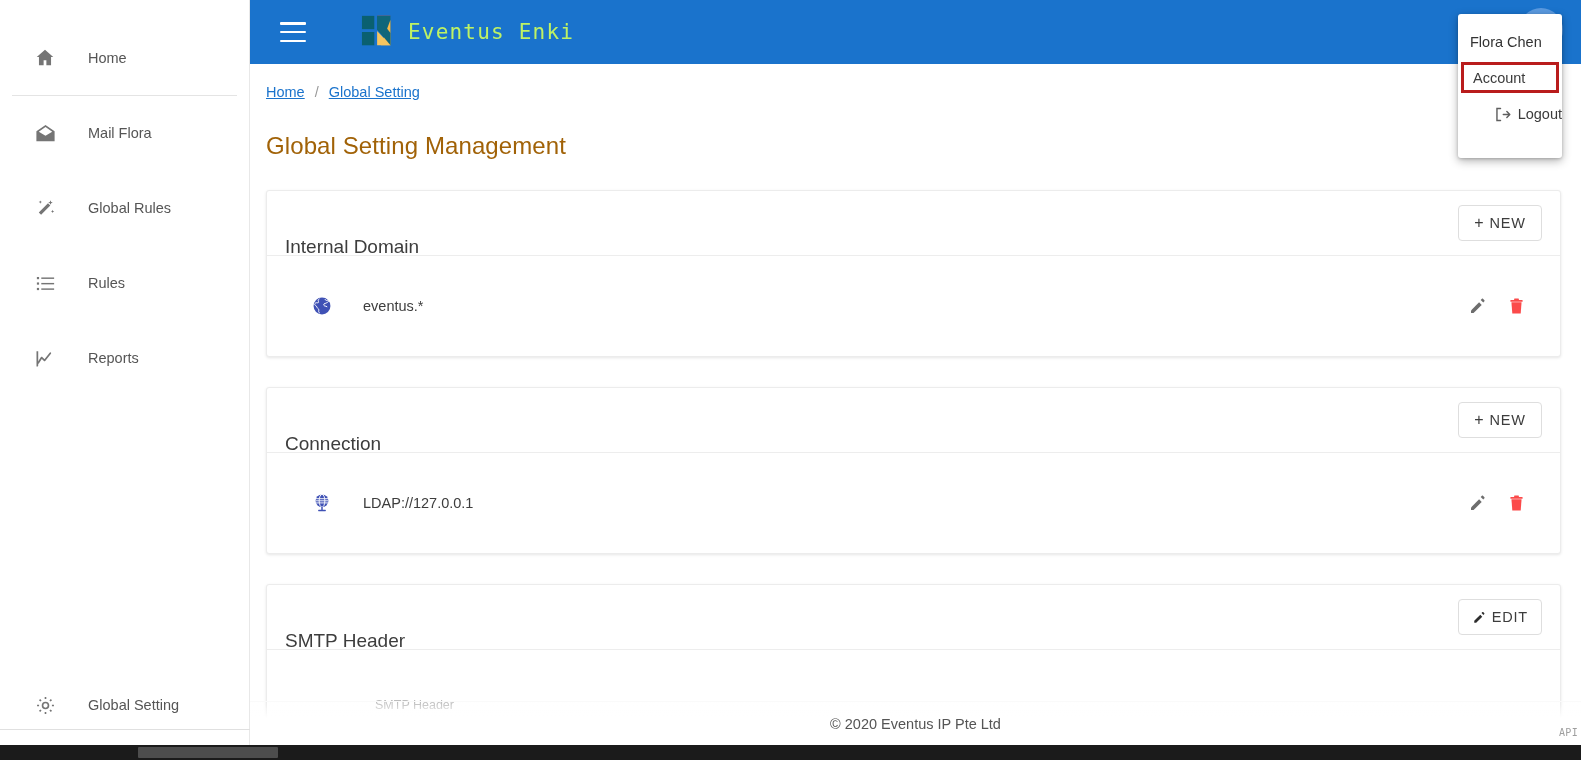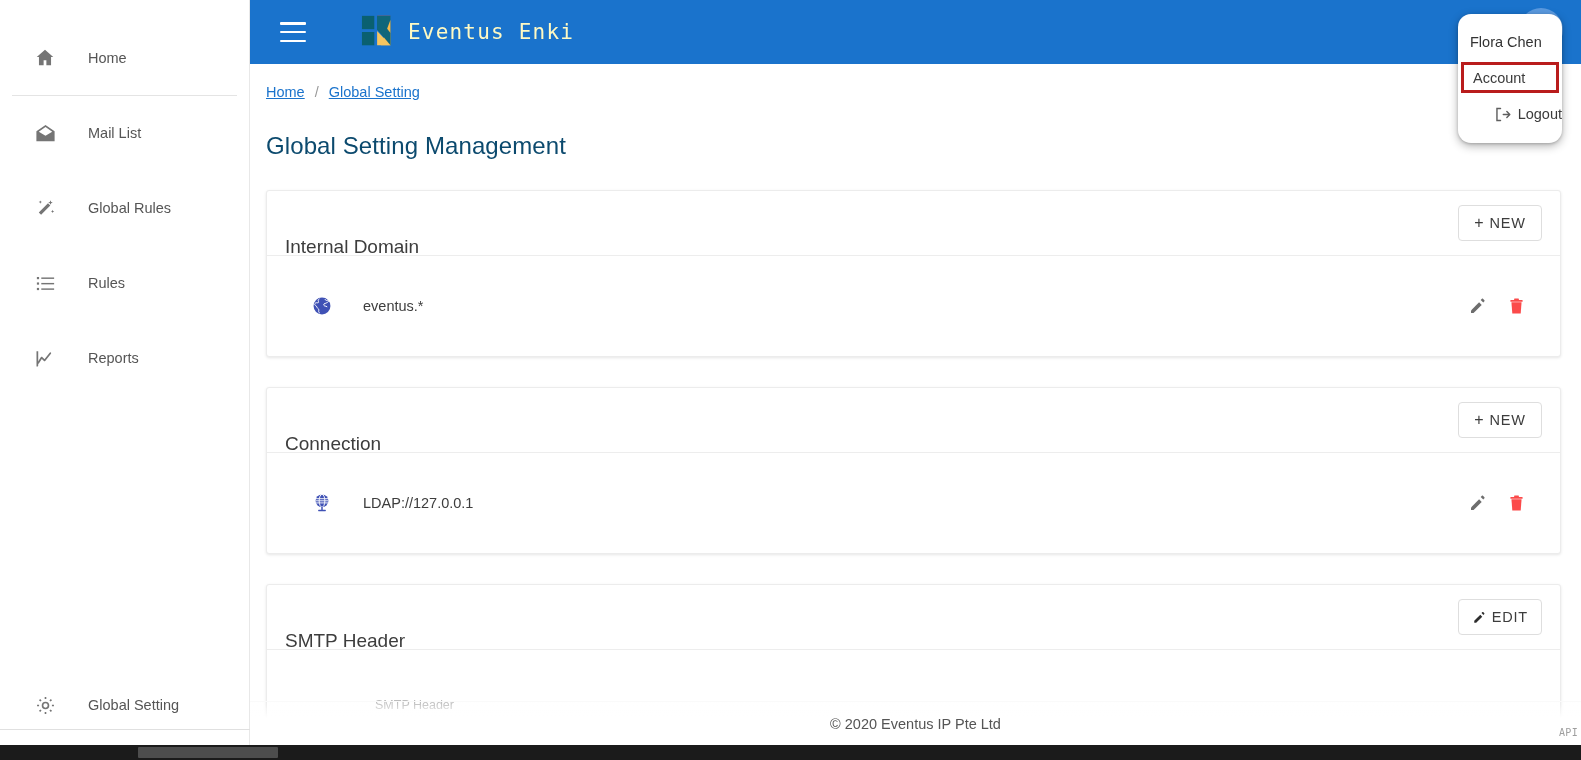--- a/index.html
+++ b/index.html
@@ -71,21 +71,21 @@
     display: block; height: 2.5px; background: #fff; border-radius: 1px;
   }
   #brand {
     display: flex; align-items: center;
     margin-left: 55px;
     cursor: pointer;
   }
   #brand-logo { width: 38px; height: 38px; display: block; }
   #brand-name {
     margin-left: 9px;
-    color: #fef9c3;
+    color: #bef264;
     font-family: "DejaVu Sans Mono", monospace;
     font-size: 21px;
     letter-spacing: 1.2px;
     font-weight: 400;
   }
   #avatar {
     position: absolute; right: 18px; top: 8px;
     width: 44px; height: 44px; border-radius: 50%;
     background: #5b9ae0;
     display: flex; align-items: center; justify-content: center;
@@ -93,24 +93,24 @@
     z-index: 1;
   }
   #avatar svg { opacity: .85; }
 
   
   #user-menu {
     position: absolute;
     right: 19px; top: 14px;
     width: 104px;
     background: #ffffff;
-    border-radius: 13px;
+    border-radius: 3px;
     box-shadow: 0 3px 10px rgba(0,0,0,.30), 0 1px 3px rgba(0,0,0,.18);
     z-index: 40;
-    padding: 6px 0 12px 0;
+    padding: 6px 0 27px 0;
   }
   .menu-item {
     display: flex; align-items: center;
     height: 34px;
     padding-left: 12px;
     font-size: 14.5px;
     color: #3b3b3b;
     cursor: pointer;
     white-space: nowrap;
   }
@@ -138,21 +138,21 @@
   }
   #breadcrumb a {
     color: #1a73cc; text-decoration: underline; cursor: pointer;
   }
   #breadcrumb .sep { color: #9a9a9a; margin: 0 10px; }
 
   #page-title {
     margin: 32px 0 0 16px;
     font-size: 24px;
     font-weight: 400;
-    color: #0c4a6e;
+    color: #a16207;
     letter-spacing: .1px;
   }
 
   .card {
     margin: 30px 20px 0 16px;
     background: #ffffff;
     border: 1px solid #ececec;
     border-radius: 3px;
     box-shadow: 0 1px 3px rgba(0,0,0,.10);
   }
@@ -276,21 +276,21 @@
 
       <div class="nav-sep"></div>
 
       <div class="nav-item">
         <span class="nav-icon">
           <svg width="23" height="23" viewBox="0 0 24 24" fill="currentColor">
               <path d="M12 3 2.5 9.6V20h19V9.6L12 3zm0 2.2 7 4.9-7 4.3-7-4.3 7-4.9z"></path>
               <path d="M4 11.3v7.2h16v-7.2l-8 4.9-8-4.9z"></path>
             </svg>
         </span>
-        <span class="nav-label">Mail List</span>
+        <span class="nav-label">Mail Flora</span>
       </div>
 
       <div class="nav-item" style="margin-top:27px">
         <span class="nav-icon">
           <svg width="23" height="23" viewBox="0 0 24 24" fill="currentColor">
             <path d="M14.6 6.5 5 16.1l2.4 2.4 9.6-9.6-2.4-2.4z"></path>
             <path d="M17.2 3.4l.7 1.7 1.7.7-1.7.7-.7 1.7-.7-1.7-1.7-.7 1.7-.7z"></path>
             <path d="M6.6 3.6l.5 1.2 1.2.5-1.2.5-.5 1.2-.5-1.2L4.9 5.3l1.2-.5z"></path>
             <path d="M19.4 13.4l.5 1.2 1.2.5-1.2.5-.5 1.2-.5-1.2-1.2-.5 1.2-.5z"></path>
           </svg>

